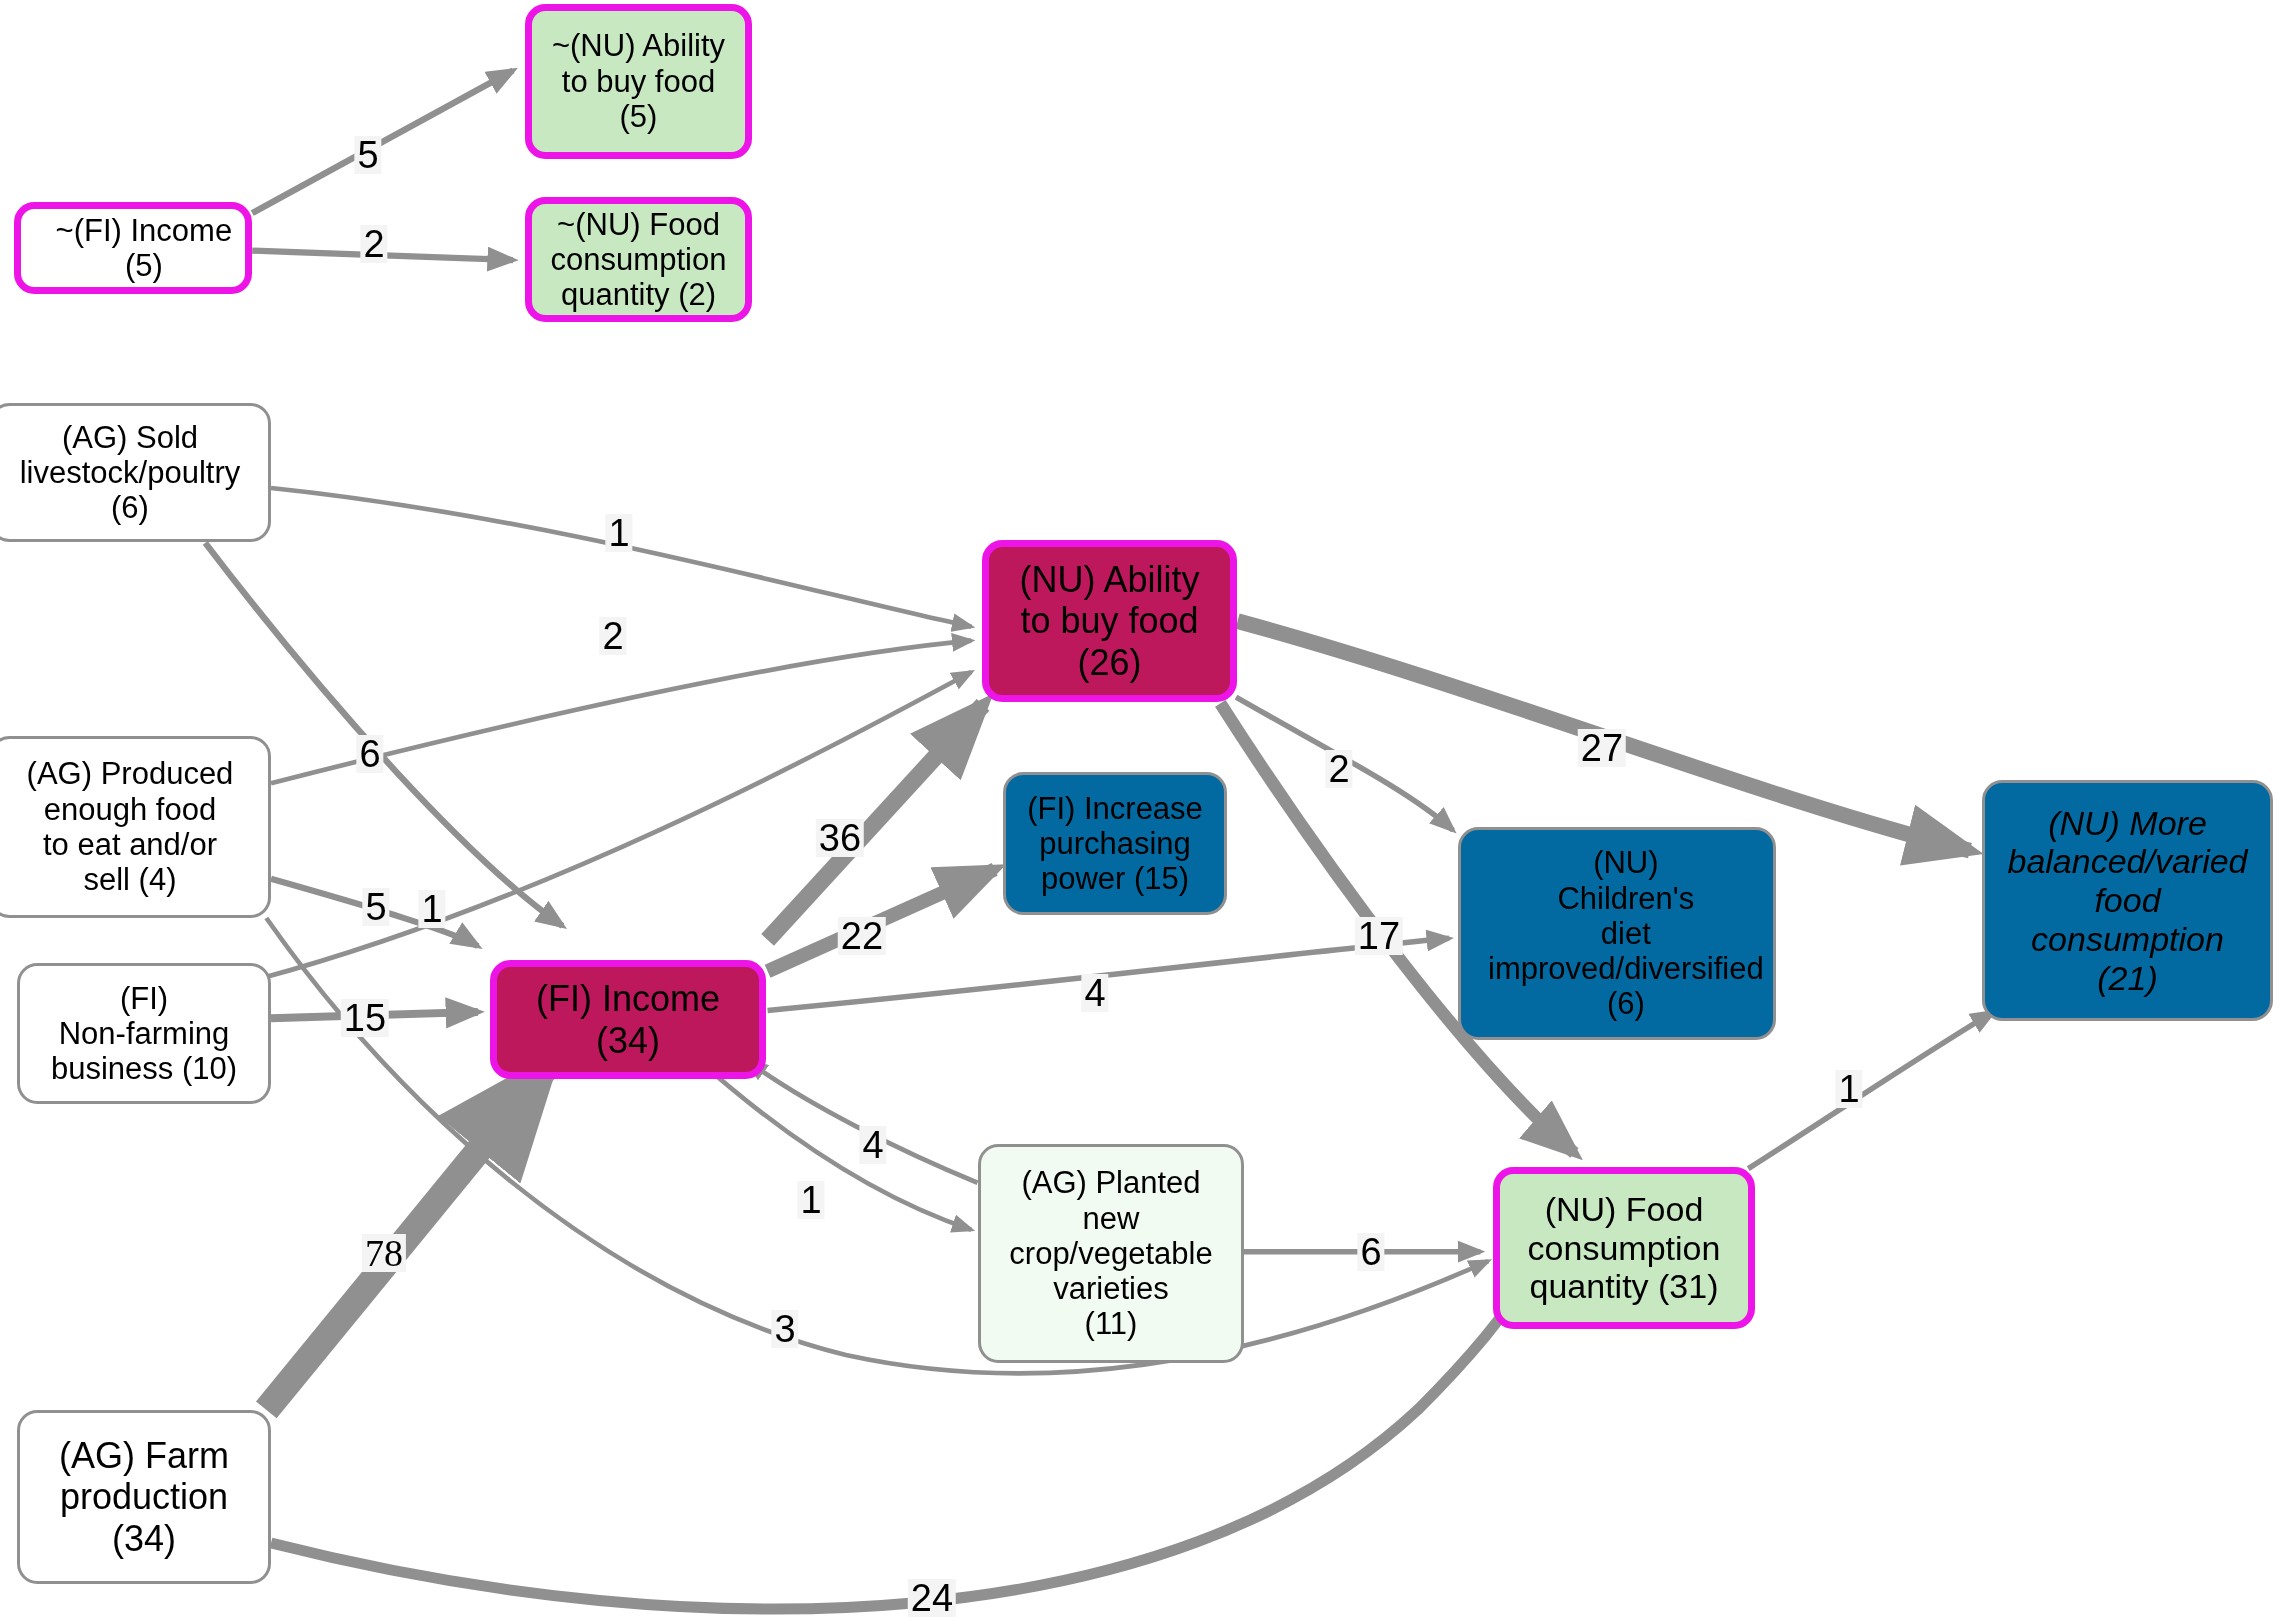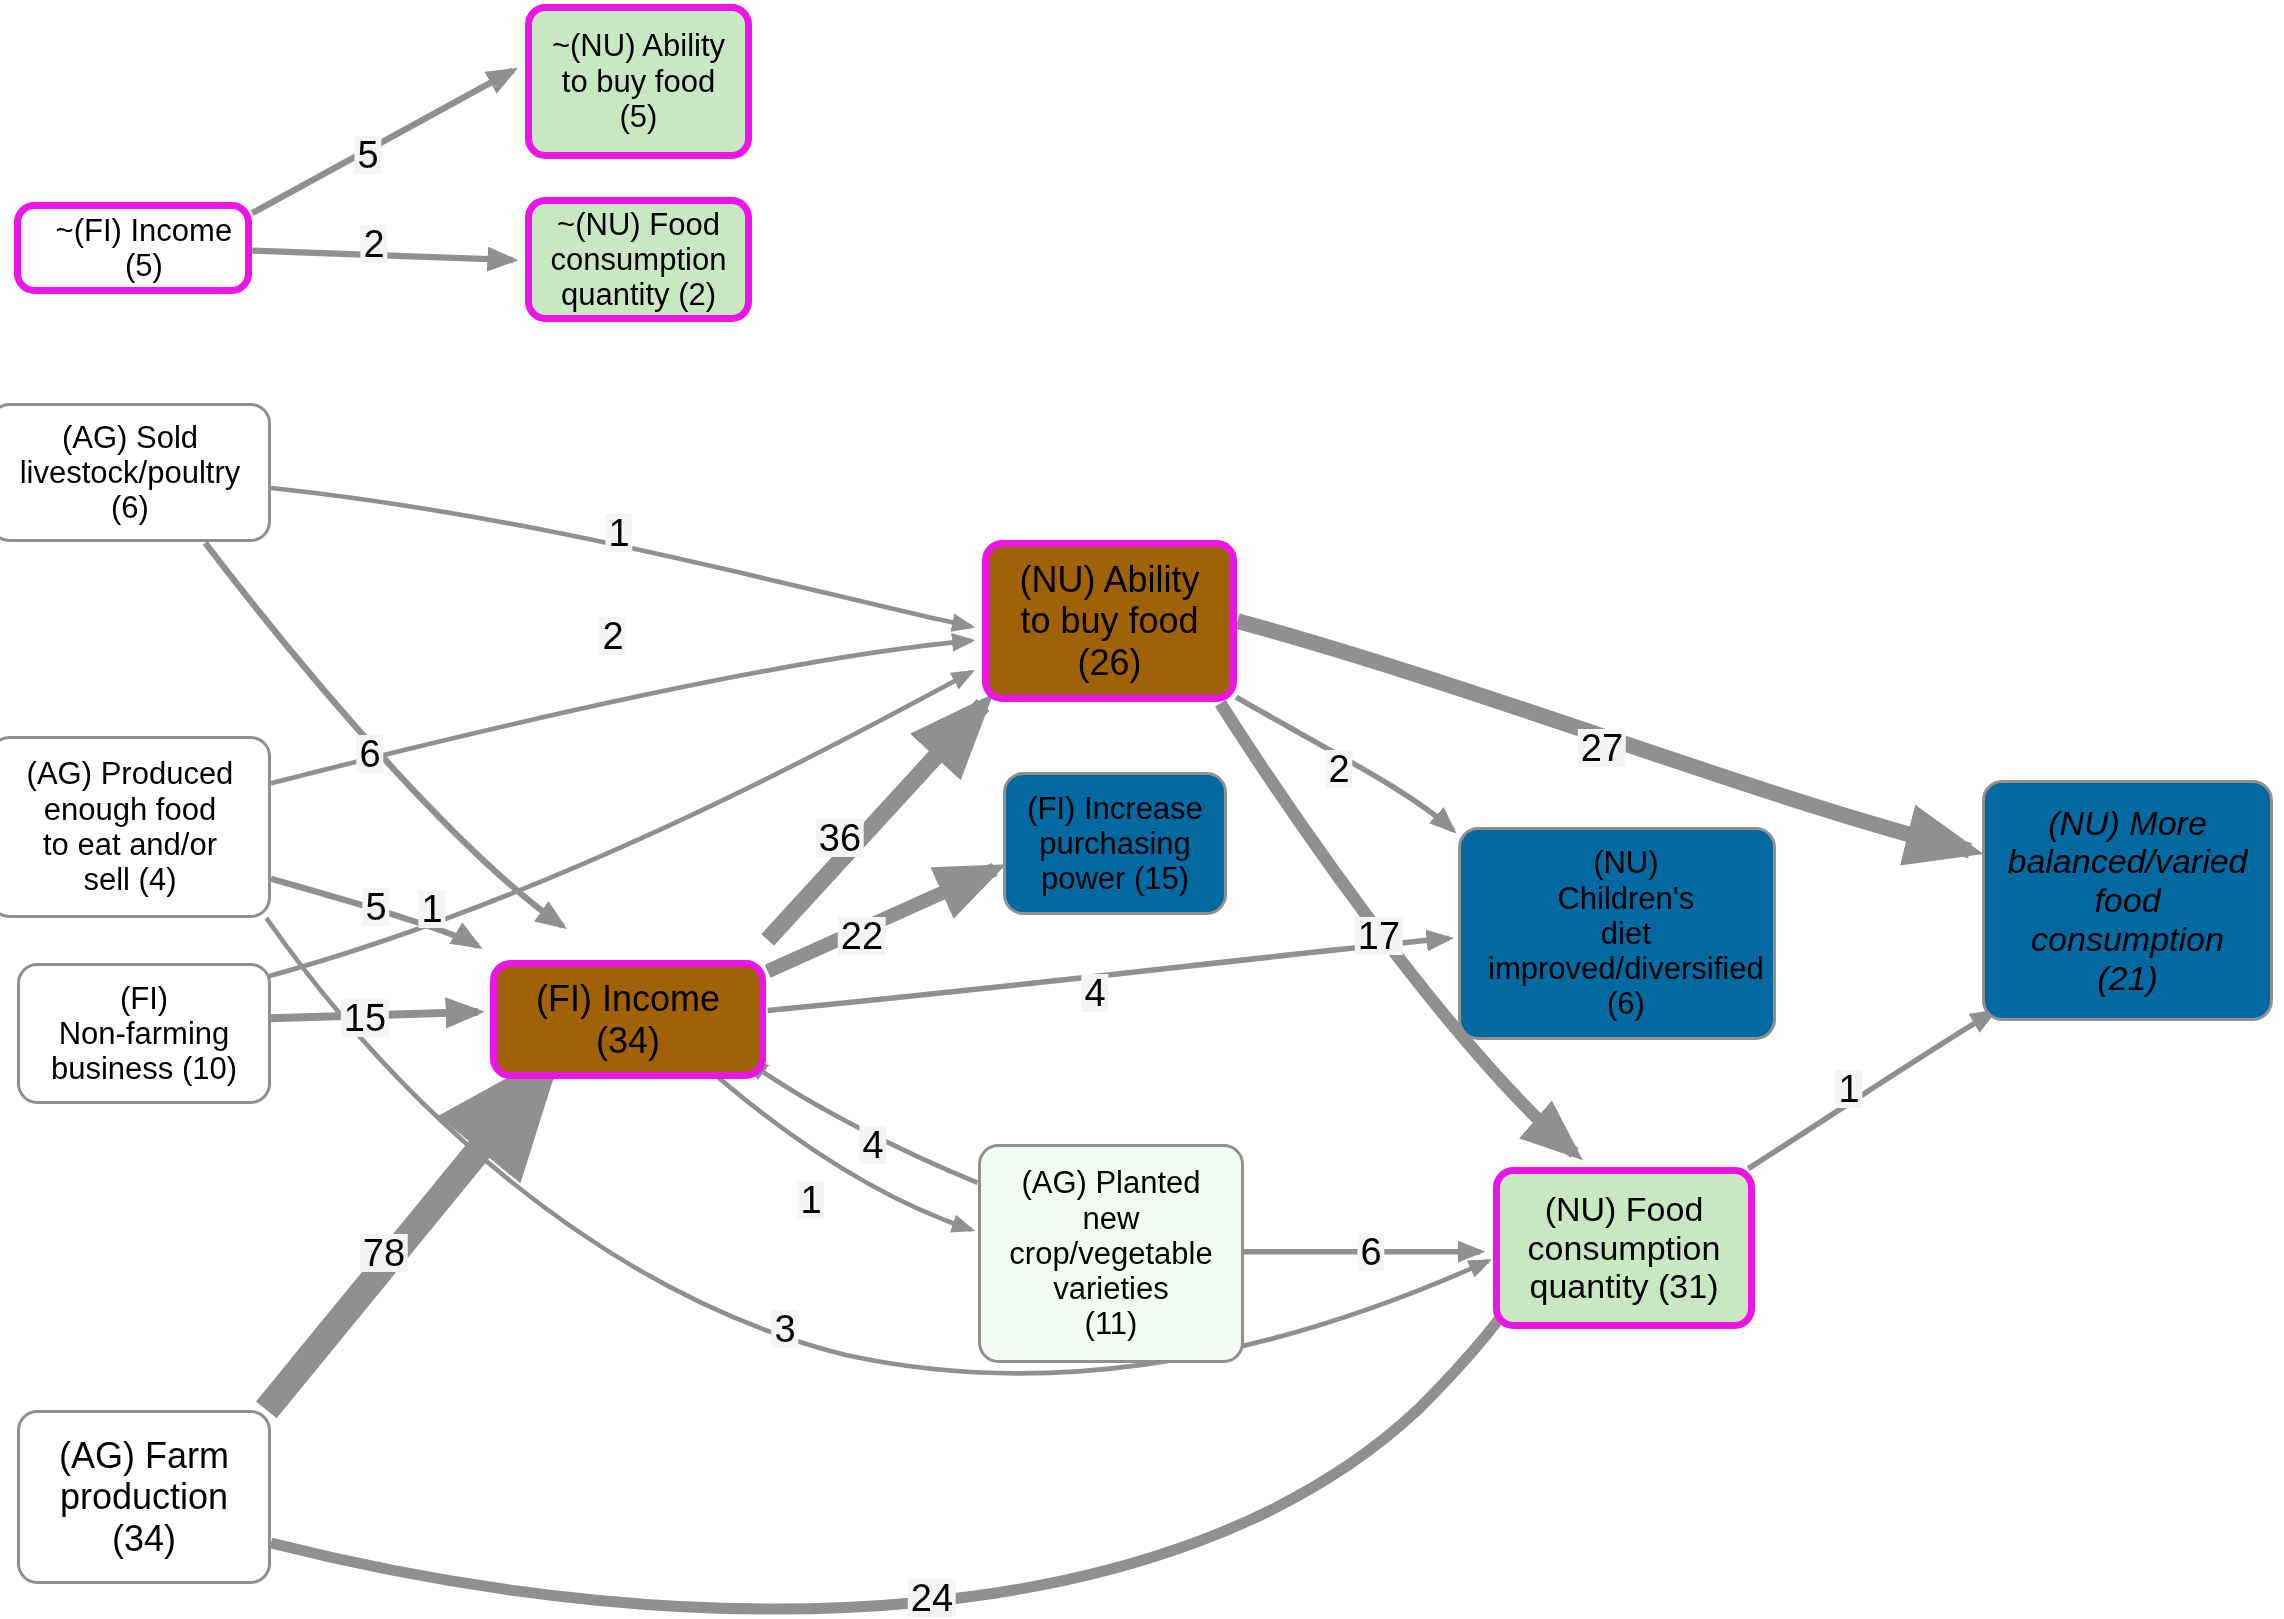--- a/index.html
+++ b/index.html
@@ -51,21 +51,21 @@
   .nb-hl-white {
     background: #ffffff;
     border: 7.8px solid #ed14e8;
     padding-left: 28px;
   }
   .nb-hl-green {
     background: #c8e8c2;
     border: 7.8px solid #ed14e8;
   }
   .nb-hl-lightgreen {
-    background: #a16207;
+    background: #be185d;
     border: 7.8px solid #ed14e8;
   }
   .edge-label {
     position: absolute;
     color: #000000;
     background: #f4f4f4;
     line-height: 1;
     padding: 0 3.1px;
     transform: translate(-50%, -50%);
     user-select: none;
@@ -158,21 +158,21 @@
   <div id="label-layer">
       <div class="edge-label" style="left: 368px; top: 155px; font-size: 38px;">5</div>
       <div class="edge-label" style="left: 374px; top: 244px; font-size: 38px;">2</div>
       <div class="edge-label" style="left: 619px; top: 533px; font-size: 38px;">1</div>
       <div class="edge-label" style="left: 370px; top: 754px; font-size: 38px;">6</div>
       <div class="edge-label" style="left: 613px; top: 636px; font-size: 38px;">2</div>
       <div class="edge-label" style="left: 376px; top: 907px; font-size: 38px;">5</div>
       <div class="edge-label" style="left: 785px; top: 1329px; font-size: 38px;">3</div>
       <div class="edge-label" style="left: 365px; top: 1018px; font-size: 38px;">15</div>
       <div class="edge-label" style="left: 432px; top: 909px; font-size: 38px;">1</div>
-      <div class="edge-label" style="left: 384px; top: 1253px; font-size: 38px;">78</div>
+      <div class="edge-label" style="left: 384px; top: 1253px; font-size: 38px; font-family: Liberation Serif, serif;">78</div>
       <div class="edge-label" style="left: 932px; top: 1598px; font-size: 38px;">24</div>
       <div class="edge-label" style="left: 840px; top: 838px; font-size: 38px;">36</div>
       <div class="edge-label" style="left: 862px; top: 936px; font-size: 38px;">22</div>
       <div class="edge-label" style="left: 1095px; top: 993px; font-size: 38px;">4</div>
       <div class="edge-label" style="left: 811px; top: 1200px; font-size: 38px;">1</div>
       <div class="edge-label" style="left: 873px; top: 1145px; font-size: 38px;">4</div>
       <div class="edge-label" style="left: 1371px; top: 1252px; font-size: 38px;">6</div>
       <div class="edge-label" style="left: 1602px; top: 748px; font-size: 38px;">27</div>
       <div class="edge-label" style="left: 1339px; top: 769px; font-size: 38px;">2</div>
       <div class="edge-label" style="left: 1379px; top: 936px; font-size: 38px;">17</div>

